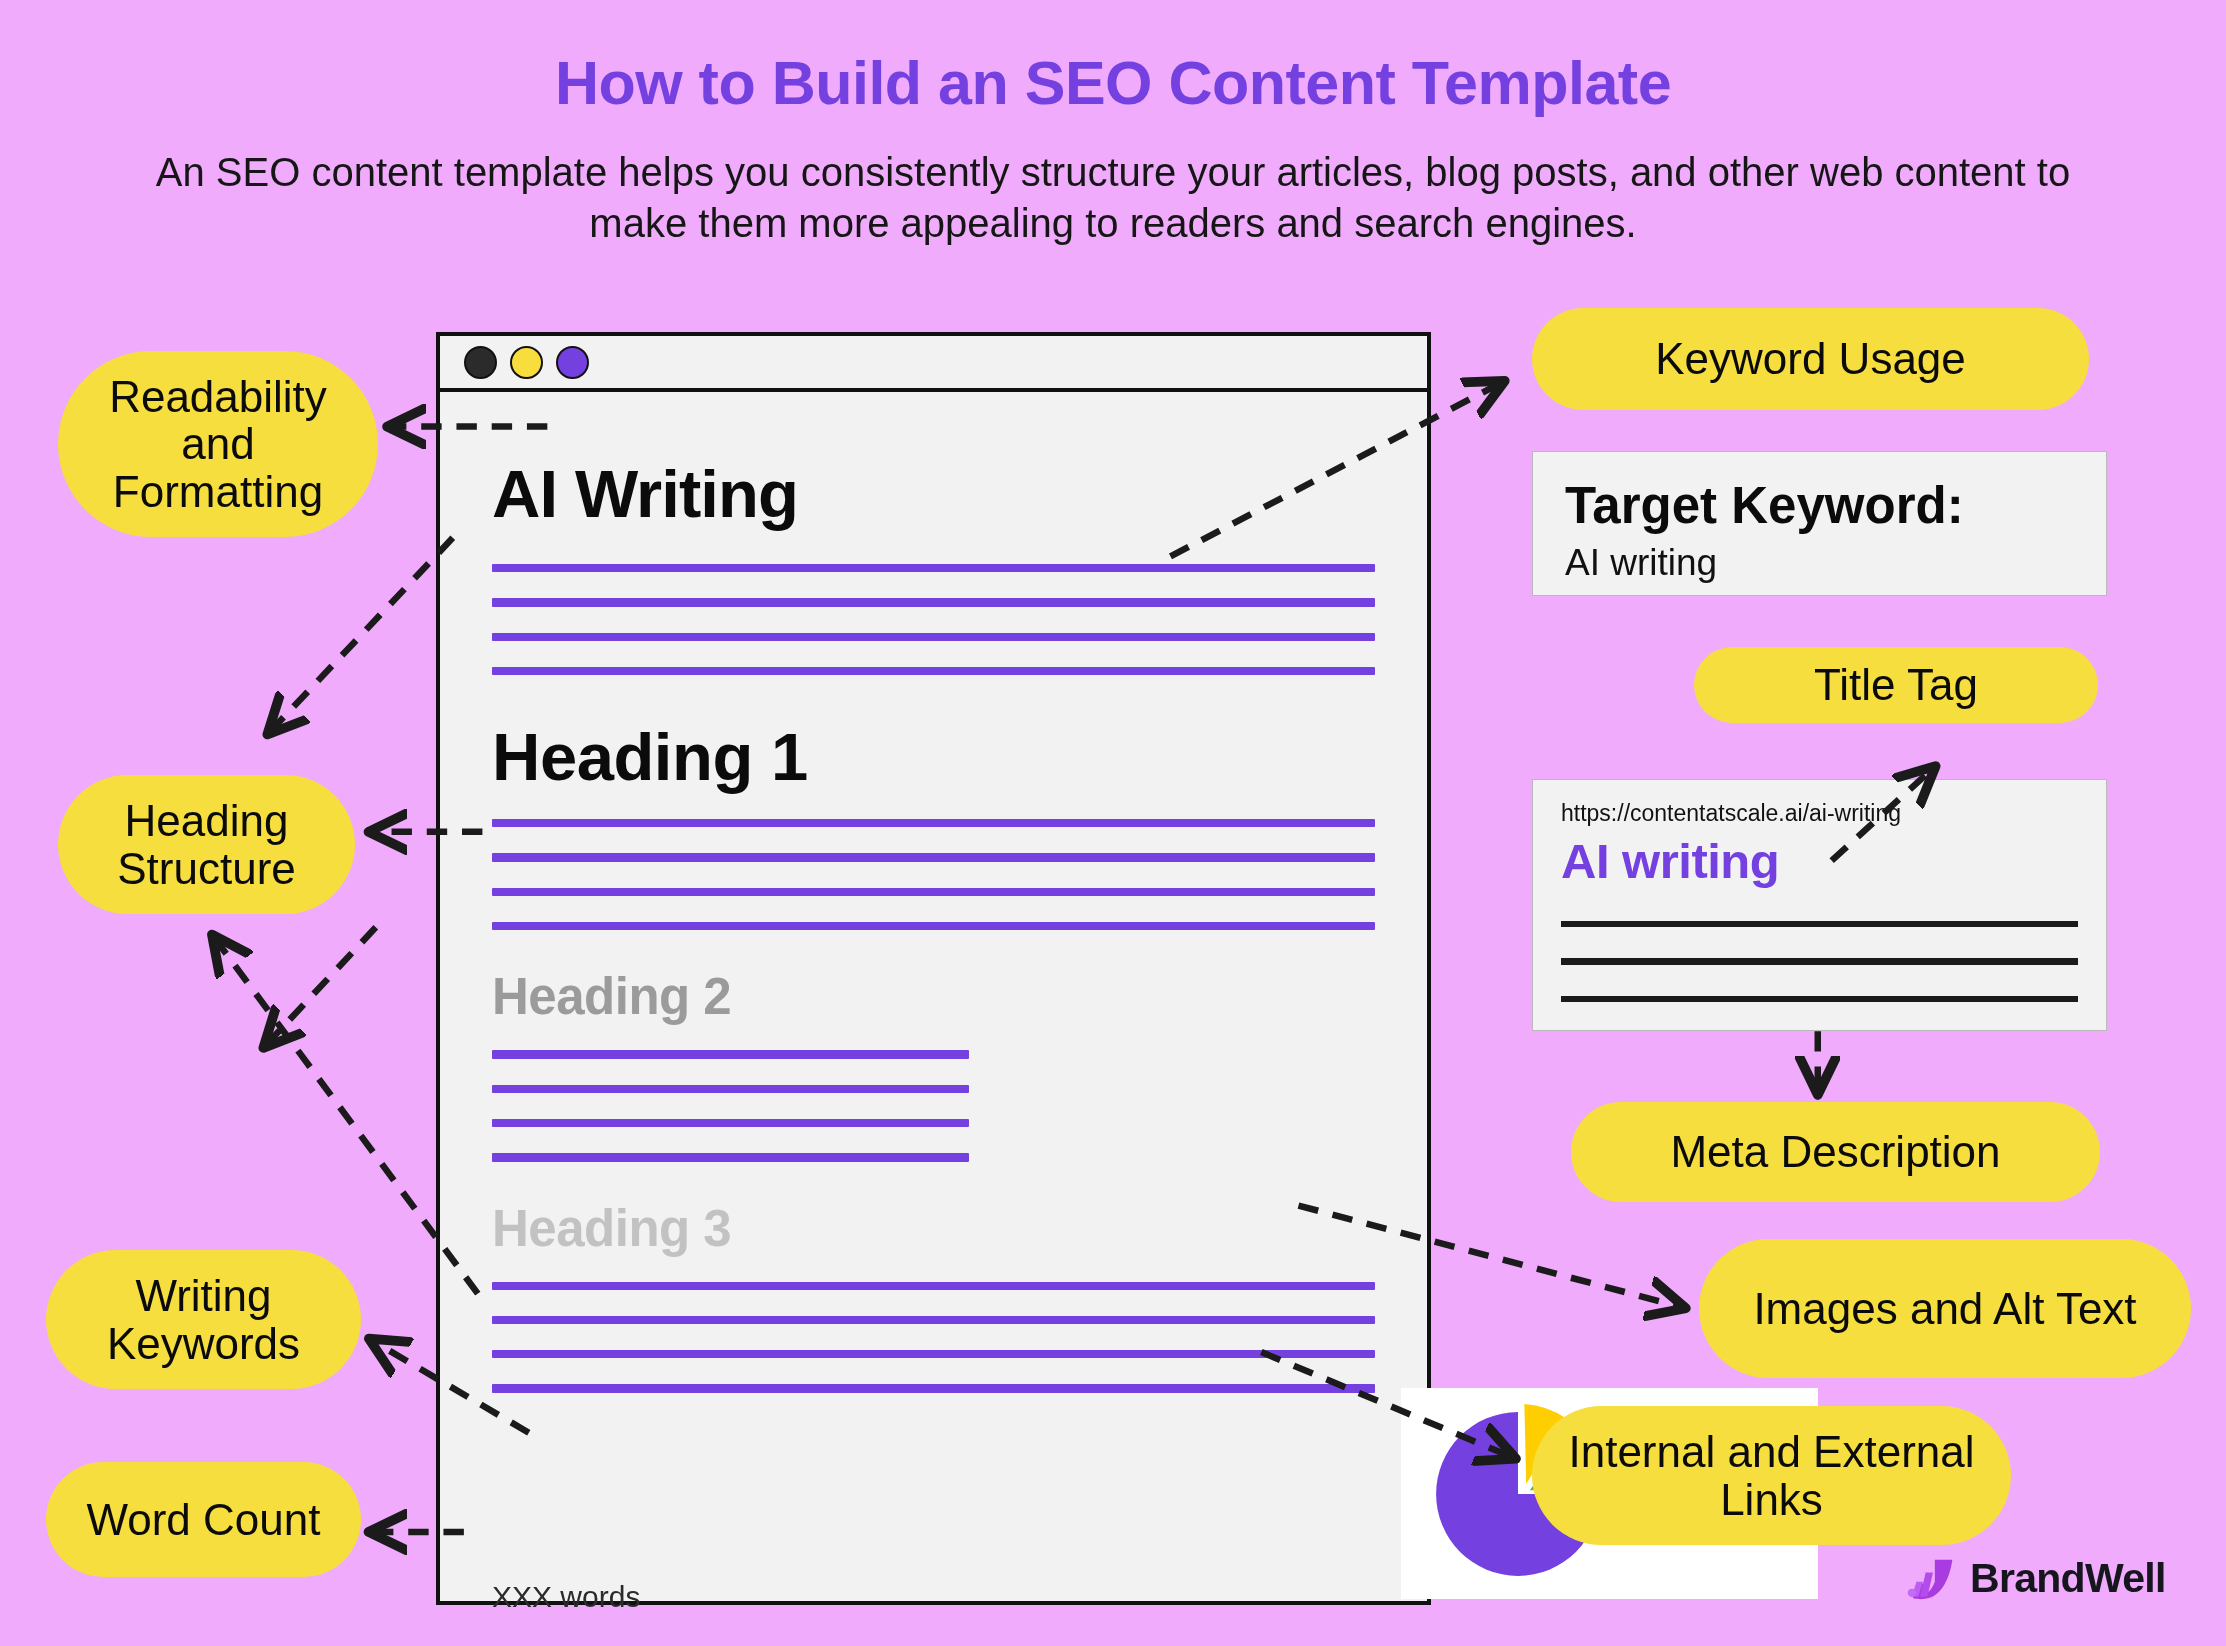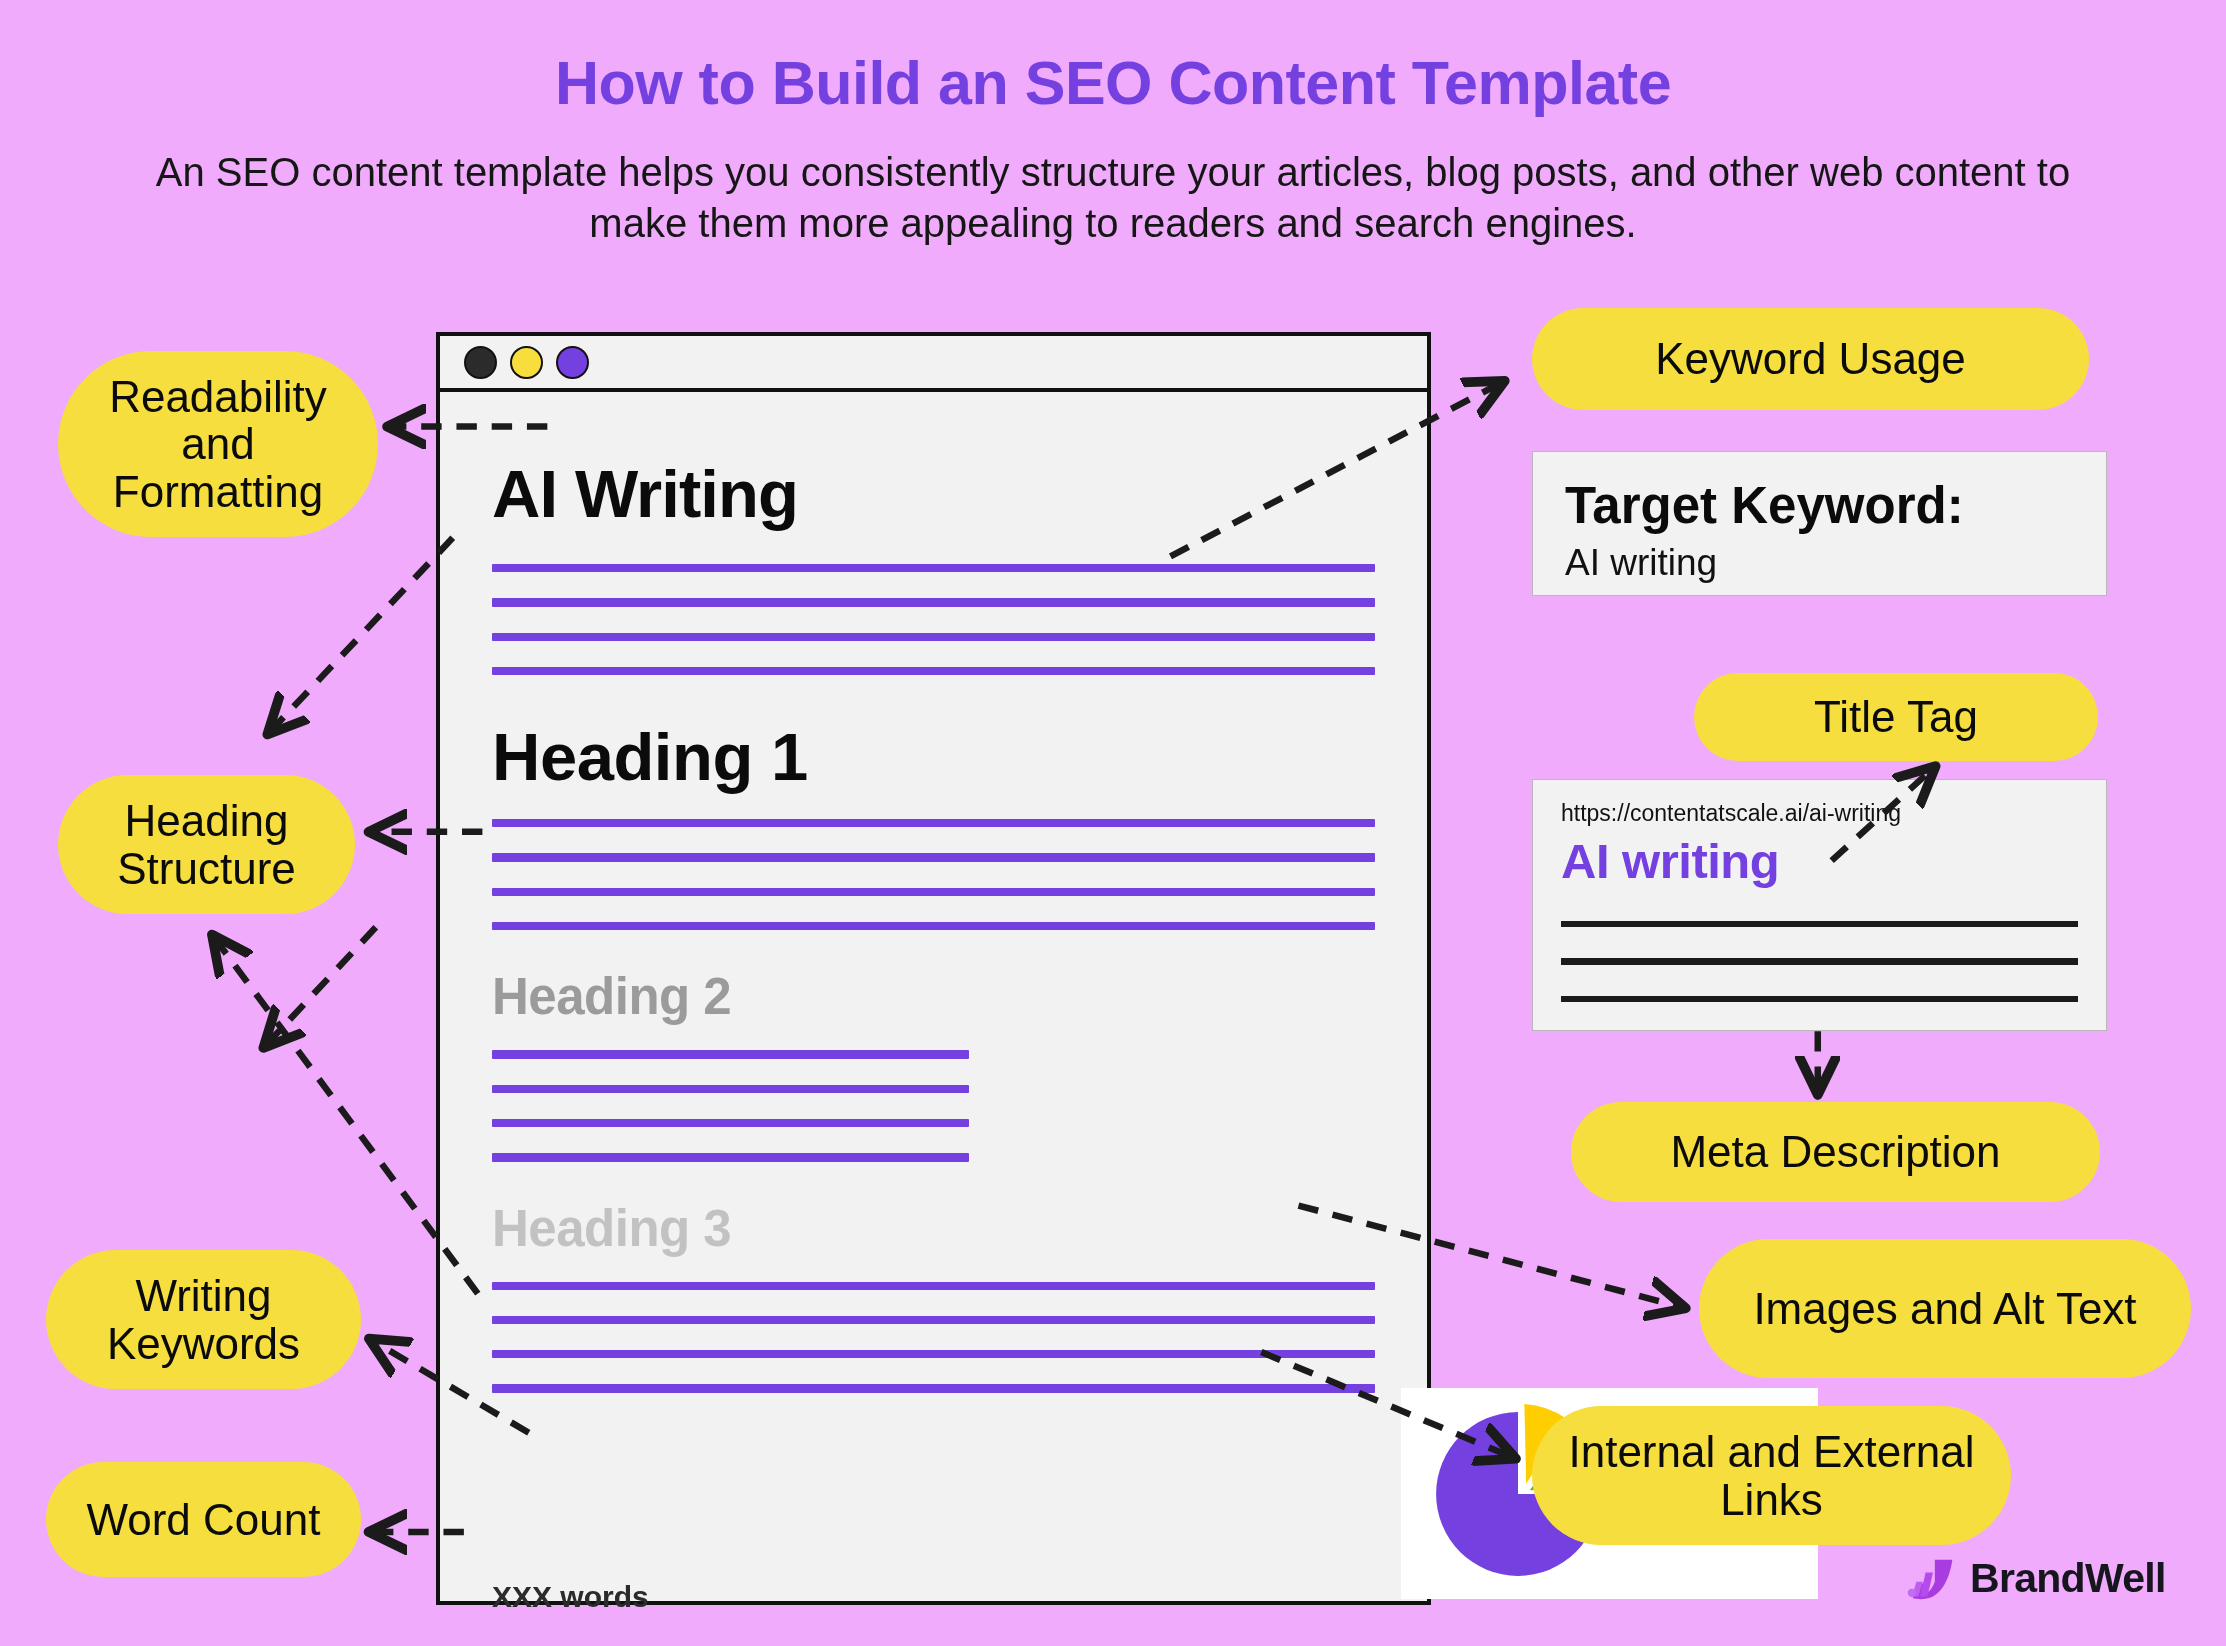--- a/index.html
+++ b/index.html
@@ -54,21 +54,21 @@
     font-size:51px; font-weight:bold; color:#9b9b9b; letter-spacing:-0.5px;
   }
   .doc-h-gray2 {
     font-size:51px; font-weight:bold; color:#c2c2c2; letter-spacing:-0.5px;
   }
   .lines { margin-top:24px; }
   .line { height:8.3px; background:#7540E0; border-radius:0.9px; margin-bottom:26px; }
 
   .wordcount {
     position:absolute; left:52px; bottom:50px;
-    font-size:30px; font-weight:bold; color:#2b2b2b;
+    font-size:30px; font-weight:normal; color:#2b2b2b;
   }
 
   
   #figure-block {
     position:absolute; left:961px; top:1052px;
     width:417px; height:211px; background:#ffffff;
     display:flex; align-items:center;
   }
   #pie { width:182px; height:182px; margin-left:26px; position:relative; }
   #caption-lines { margin-left:48px; }
@@ -189,21 +189,21 @@
   </div>
 
   <div class="pill" style="left:46px; top:1462px; width:315px; height:115px;">
     <span>Word Count</span>
   </div>
 
   <div class="pill" style="left:1532px; top:308px; width:557px; height:102px;">
     <span>Keyword Usage</span>
   </div>
 
-  <div class="pill" style="left:1694px; top:673px; width:404px; height:88px;">
+  <div class="pill" style="left:1694px; top:647px; width:404px; height:76px;">
     <span>Title Tag</span>
   </div>
 
   <div class="pill" style="left:1571px; top:1102px; width:529px; height:100px;">
     <span>Meta Description</span>
   </div>
 
   <div class="pill" style="left:1699px; top:1239px; width:492px; height:139px;">
     <span>Images and Alt Text</span>
   </div>

